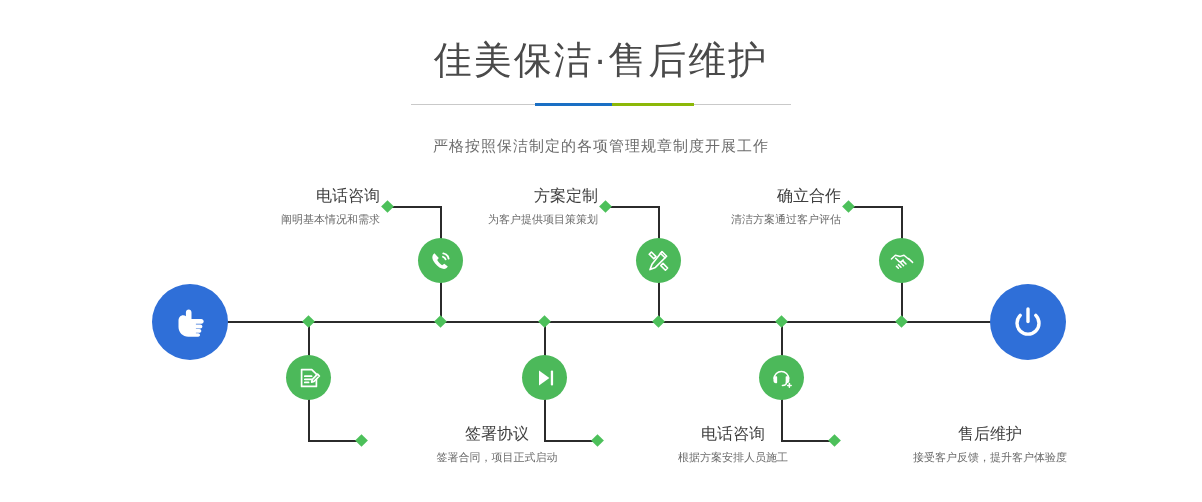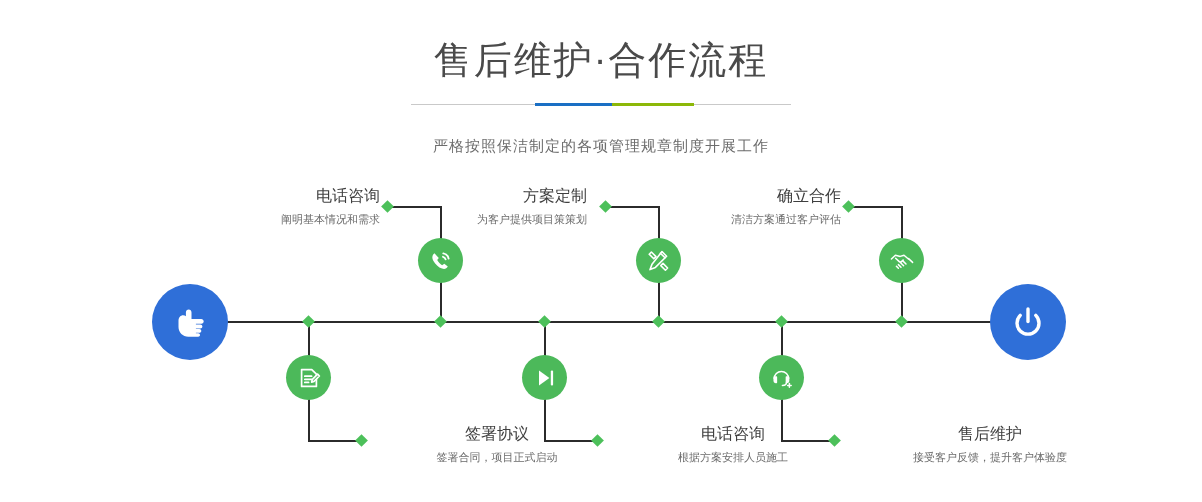--- a/index.html
+++ b/index.html
@@ -106,21 +106,21 @@
   }
   .lbl.align-right{text-align:right;}
   .lbl.align-left{text-align:center;}
 </style>
 </head>
 <body>
 
 <div class="stage">
 
   <div class="header">
-    <h1 class="title">售后维护·合作流程</h1>
+    <h1 class="title">佳美保洁·售后维护</h1>
     <div class="divider">
       <div class="grayline"></div>
       <div class="seg-blue"></div>
       <div class="seg-green"></div>
     </div>
     <p class="subtitle">严格按照保洁制定的各项管理规章制度开展工作</p>
   </div>
 
   <div class="timeline-line"></div>
 
@@ -196,21 +196,21 @@
       <svg width="28" height="28" viewBox="0 0 28 28">
         <g fill="none" stroke="#ffffff" stroke-width="1.6" stroke-linecap="round" stroke-linejoin="round">
           <path d="M17.0,4.6 L21.6,9.2 L10.4,20.4 L5.0,22.6 L7.0,17.2 Z"></path>
           <line x1="15.4" y1="6.2" x2="20.0" y2="10.8"></line>
           <path d="M6.4,5.0 L11.0,9.6 L8.8,11.8 L4.2,7.2 Z"></path>
           <path d="M18.0,16.4 L22.6,21.0 L20.4,23.2 L15.8,18.6 Z"></path>
         </g>
       </svg>
     </span>
   </div>
-  <div class="lbl align-right" style="left:409px;top:186px;width:178px;">
+  <div class="lbl align-right" style="left:420px;top:186px;width:178px;">
     <div class="lbl-title">方案定制</div>
     <div class="lbl-desc">为客户提供项目策策划</div>
   </div>
 
   <div class="vline" style="left:544px;top:321px;height:120px;"></div>
   <div class="hline" style="left:544px;top:440px;width:53px;"></div>
   <div class="diamond" style="left:593px;top:436px;"></div>
   <div class="diamond" style="left:540px;top:317px;"></div>
   <div class="node-icon" style="left:522px;top:355px;">
     <span>

